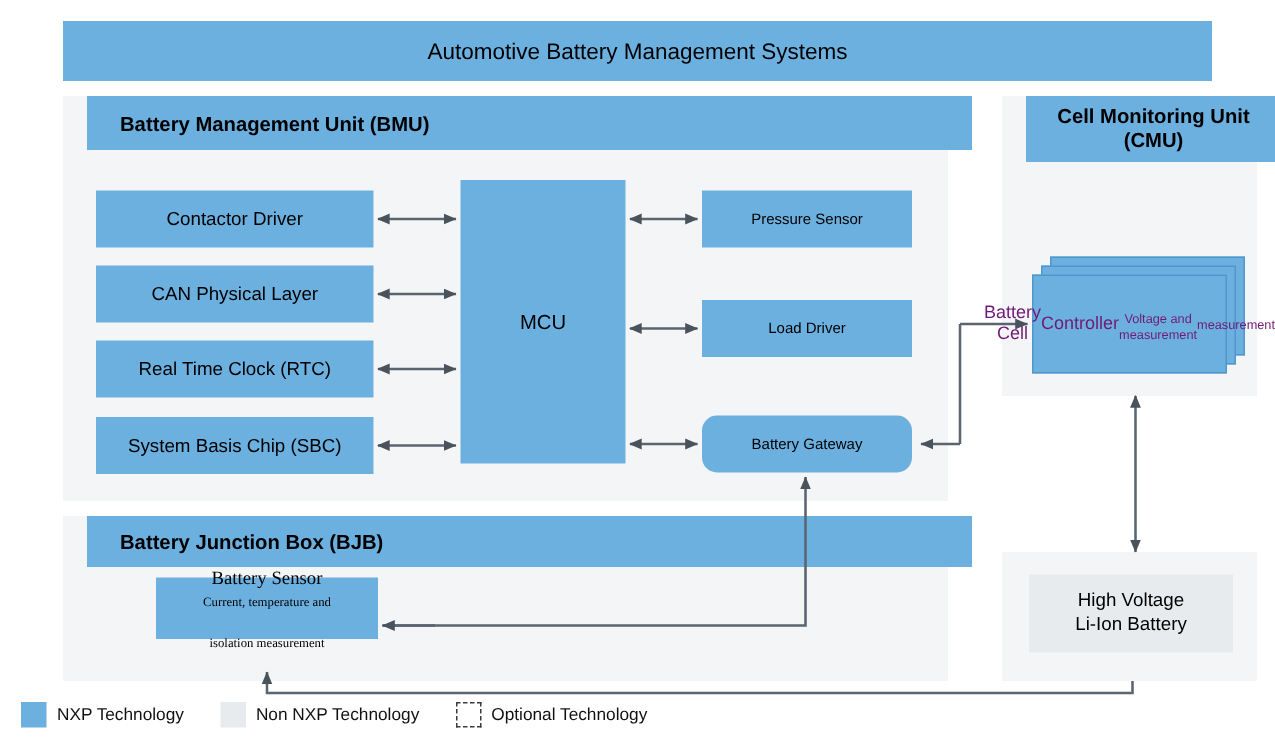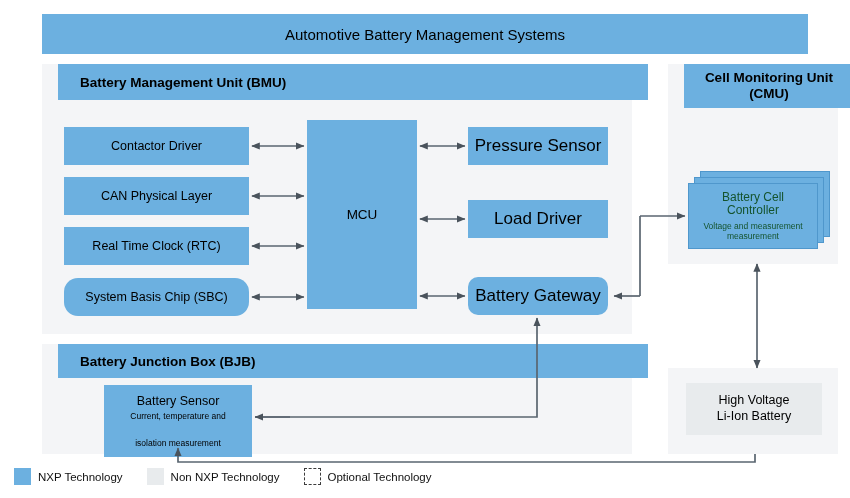--- a/index.html
+++ b/index.html
@@ -73,43 +73,44 @@
   #hv-panel { left: 668px; top: 368px; width: 170px; height: 86px; }
 
   
   .left-item {
     left: 64px; width: 185px; height: 38px;
     font-size: 12.5px;
   }
   #contactor-driver { top: 127px; }
   #can-phy          { top: 177px; }
   #rtc              { top: 227px; }
-  #sbc              { top: 278px; border-radius: 14px; }
+  #sbc              { top: 278px; }
 
   
   #mcu {
     left: 307px; top: 120px;
     width: 110px; height: 189px;
     font-size: 13.5px;
   }
 
   
   .right-item {
     left: 468px; width: 140px; height: 38px;
-    font-size: 17px;
+    font-size: 10px;
   }
   #pressure-sensor { top: 127px; }
   #load-driver     { top: 200px; }
   #battery-gateway { top: 277px; border-radius: 10px; }
 
   
   #battery-sensor {
     left: 104px; top: 385px;
-    width: 148px; height: 72px;
+    width: 148px; height: 41px;
     font-size: 12.5px;
+    font-family: Liberation Serif, serif;
   }
   #battery-sensor .sub,
   .bcc .sub {
     font-size: 8.5px;
     line-height: 1.18;
     margin-top: 3px;
     font-weight: normal;
   }
 
   
@@ -120,25 +121,25 @@
     line-height: 1.25;
   }
 
   
   .bcc {
     position: absolute;
     box-sizing: border-box;
     background: #6cb0e0;
     border: 1px solid #4f97cc;
     display: flex;
-    flex-direction: column;
+    flex-direction: row;
     align-items: center;
     justify-content: center;
     text-align: center;
-    color: #14532d;
+    color: #701a75;
     font-size: 12px;
     line-height: 1.15;
   }
   #bcc-3 { left: 700px; top: 171px; width: 130px; height: 66px; }
   #bcc-2 { left: 694px; top: 177px; width: 130px; height: 66px; }
   #bcc-1 { left: 688px; top: 183px; width: 130px; height: 66px; }
 
   
   #wires {
     position: absolute;

